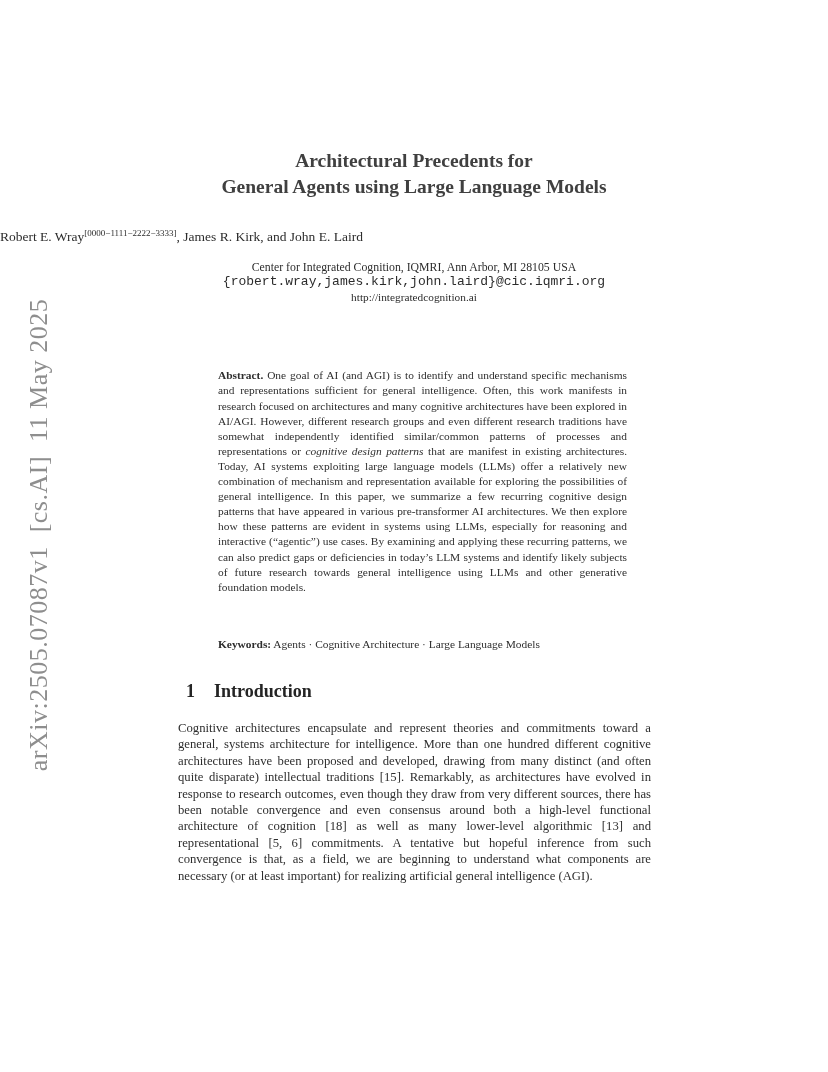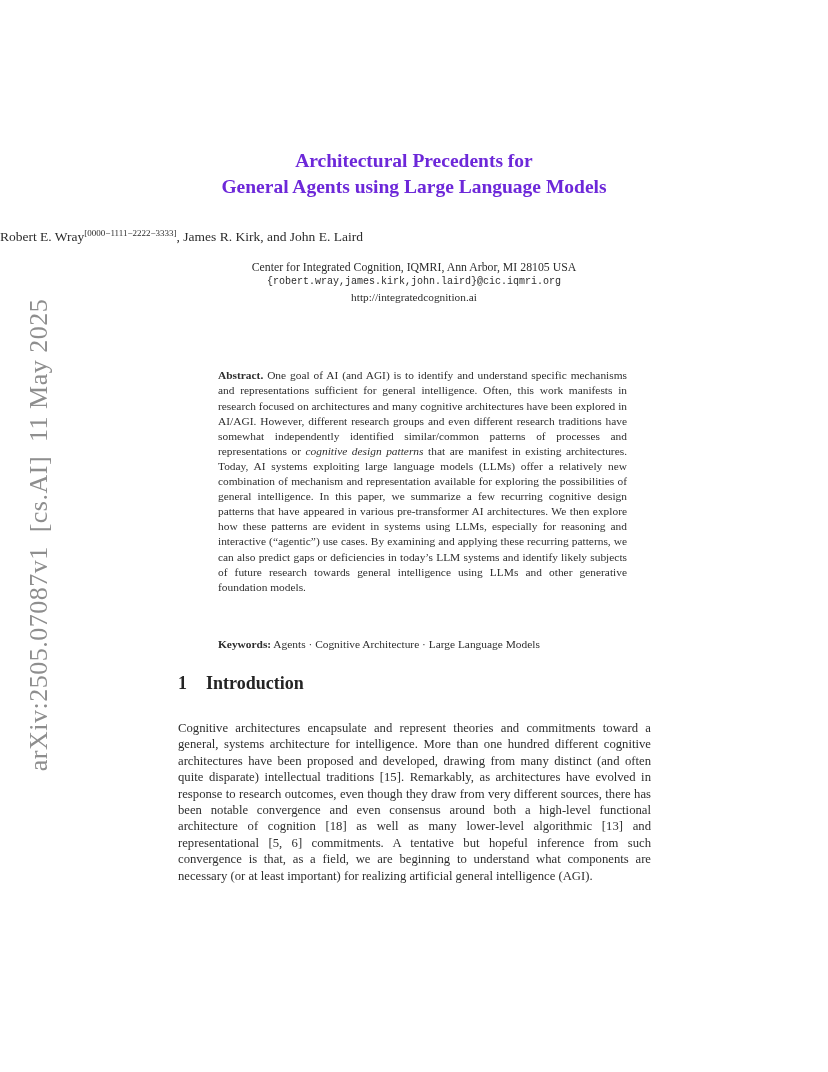--- a/index.html
+++ b/index.html
@@ -21,55 +21,55 @@
     font-size: 26px;
     color: #8e8e8e;
     letter-spacing: 0.5px;
   }
 
   .title-block {
     position: absolute; top: 148px; left: 0; width: 828px;
     text-align: center;
   }
   .title-line {
-    font-size: 19.5px; font-weight: bold; line-height: 26px; color: #6d28d9;
+    font-size: 19.5px; font-weight: bold; line-height: 26px; color: #404040;
   }
 
   .author-line {
     position: absolute; top: 229px; left: 0; width: 828px;
     text-align: left; font-size: 13.5px; color: #2c2c2c;
   }
   .author-line sup { font-size: 9px; line-height: 0; }
 
   .affiliation-block {
     position: absolute; top: 260px; left: 0; width: 828px;
     text-align: center; line-height: 14.8px; color: #2c2c2c;
   }
   .affiliation-institution { font-size: 11.8px; }
-  .affiliation-email { font-family: "Liberation Mono", monospace; font-size: 10px; }
+  .affiliation-email { font-family: "Liberation Mono", monospace; font-size: 13px; }
   .affiliation-website { font-size: 11.3px; }
 
   .abstract {
     position: absolute; top: 357px; left: 218px; width: 409px;
     font-size: 11.4px; line-height: 15.1px;
     text-align: justify; hyphens: auto; color: #2e2e2e;
   }
   .abstract .label { font-weight: bold; }
   .abstract i { font-style: italic; margin-top: 43px; }
 
   .keywords {
     position: absolute; top: 627px; left: 218px; width: 409px;
     font-size: 11.4px; color: #2e2e2e;
   }
   .keywords .label { font-weight: bold; }
 
   .section-heading {
     position: absolute; top: 673px; left: 178px; width: 473px;
     font-size: 18px; font-weight: bold; color: #242424;
-    margin: 0;
+    margin: 8px;
   }
   .section-heading .num { display: inline-block; margin-right: 19px; }
 
   .intro-paragraph {
     position: absolute; top: 720px; left: 178px; width: 473px;
     font-size: 12.7px; line-height: 16.4px;
     text-align: justify; hyphens: auto; color: #2e2e2e;
     margin: 0;
   }
 </style>

